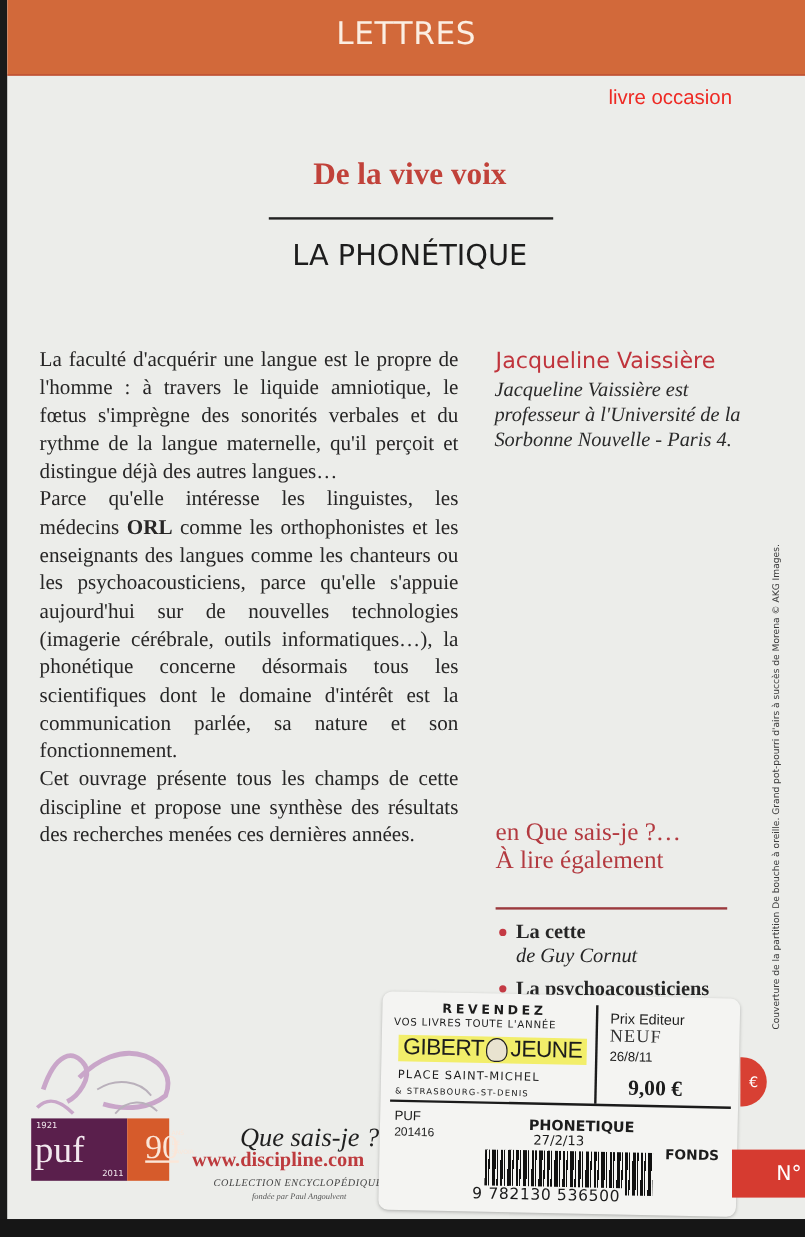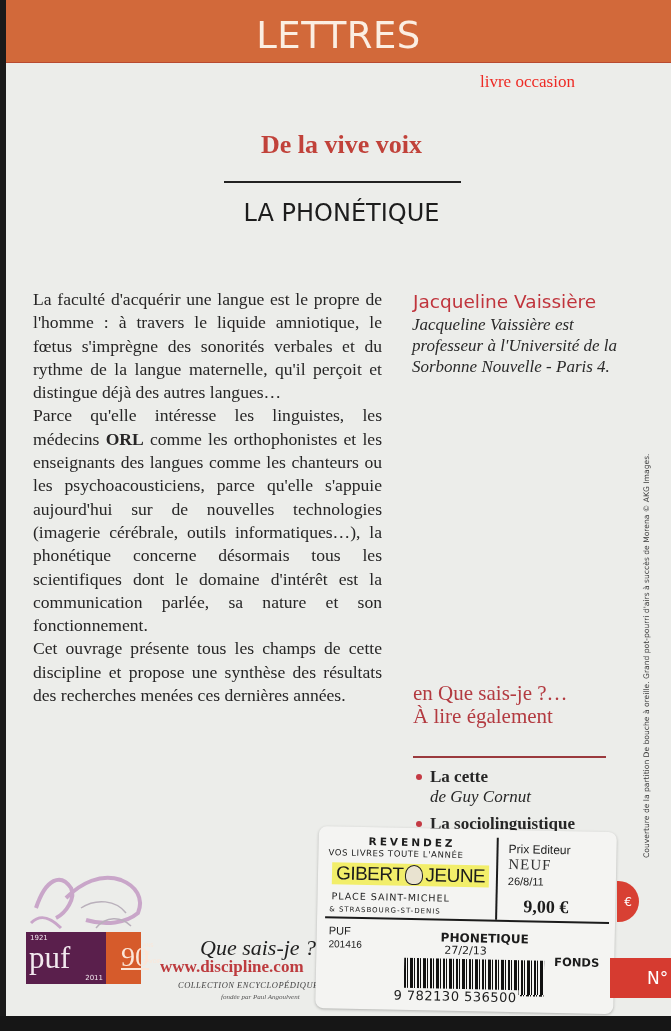--- a/index.html
+++ b/index.html
@@ -1,20 +1,20 @@
 <!DOCTYPE html>
 <html><head>
 <meta charset="utf-8">
 <style>
   html, body { margin:0; padding:0; }
   body { width:671px; height:1031px; position:relative; overflow:hidden; background:#1a1a1a; font-family:"DejaVu Serif", serif; }
   .cover { position:absolute; left:6px; top:0; width:665px; height:1016px; background:#ecedea; overflow:hidden; }
   .top-band { position:absolute; left:0; top:0; width:100%; height:62px; background:#d2693a; border-bottom:1px solid #b84a30; }
-  .band-title { position:absolute; left:0; width:100%; top:14px; text-align:center; color:#fbeee2; font-family:"DejaVu Sans", sans-serif; font-size:37px; letter-spacing:0.5px; }
-  .stamp { position:absolute; left:474px; top:72px; color:#ee2a24; font-family:Liberation Serif, serif; font-size:17px; }
+  .band-title { position:absolute; left:0; width:100%; top:14px; text-align:center; color:#fbeee2; font-family:"DejaVu Sans", sans-serif; font-size:26px; letter-spacing:0.5px; }
+  .stamp { position:absolute; left:501px; top:72px; color:#ee2a24; font-family:Liberation Sans, sans-serif; font-size:17px; }
   .subtitle { position:absolute; left:0; width:671px; top:130px; text-align:center; color:#c1423a; font-family:"Liberation Serif", serif; font-size:26px; font-weight:bold; }
   .title-rule { position:absolute; left:218px; top:181px; width:237px; height:2px; background:#222; }
   .title { position:absolute; left:0; width:671px; top:199px; text-align:center; color:#1d1d1d; font-family:"DejaVu Sans", sans-serif; font-size:24px; }
   .blurb { position:absolute; left:27px; top:288px; width:349px; color:#272626; font-family:"Liberation Serif", serif; font-size:17.6px; line-height:23.3px; text-align:justify; }
   .blurb p { margin:0; }
   .sc { font-variant:small-caps;font-weight:bold; }
   .author-name { position:absolute; left:407px; top:291px; color:#c0343c; font-family:"DejaVu Sans", sans-serif; font-size:18.5px; }
   .author-bio { position:absolute; left:406px; top:314px; width:230px; color:#2a2a2a; font-family:"Liberation Serif", serif; font-style:italic; font-size:17px; line-height:21px; }
   .also-title { position:absolute; left:407px; top:682px; color:#b33a40; font-family:"Liberation Serif", serif; font-size:21px; line-height:23px; }
   .also-rule { position:absolute; left:407px; top:756px; width:193px; height:2px; background:#9b3a3e; }
@@ -29,21 +29,21 @@
   .puf-left { width:80px; background:#5a1f4c; position:relative; color:#f2e8ee; }
   .puf-right { flex:1; background:#d65b2b; position:relative; color:#fbe6d8; }
   .puf-1921 { position:absolute; left:4px; top:2px; font-family:"DejaVu Sans", sans-serif; font-size:7px; }
   .puf-word { position:absolute; left:3px; top:8px; font-family:"Liberation Serif", serif; font-size:31px; }
   .puf-2011 { position:absolute; right:3px; bottom:2px; font-family:"DejaVu Sans", sans-serif; font-size:7px; }
   .puf-90 { position:absolute; left:15px; top:0; font-family:"Liberation Serif", serif; font-size:28px; line-height:50px;text-decoration:underline; }
   .puf-ans { position:absolute; left:37px; top:9px; font-family:"DejaVu Sans", sans-serif; font-size:5px; line-height:8px; width:18px; }
   .qsj { position:absolute; left:194px; top:935px; font-family:"Liberation Serif", serif; font-style:italic; font-size:22px; color:#1f1f1f; }
   .qsj-url { position:absolute; left:154px; top:957px; font-family:"Liberation Serif", serif; font-weight:bold; font-size:17px; color:#bd3b3e; white-space:nowrap; }
   .qsj-coll { position:absolute; left:172px; top:980px; font-family:"Liberation Serif", serif; font-style:italic; font-size:8.5px; color:#444; letter-spacing:0.5px; }
-  .qsj-founded { position:absolute; left:215px; top:993px; font-family:"Liberation Serif", serif; font-style:italic; font-size:7px; color:#555; }
+  .qsj-founded { position:absolute; left:204px; top:993px; font-family:"Liberation Serif", serif; font-style:italic; font-size:7px; color:#555; }
   .sticker { position:absolute; left:313px; top:826px; width:298px; height:182px; background:#f4f4f2; border-radius:8px; box-shadow:0 1px 3px rgba(0,0,0,0.25); transform:rotate(1.2deg); transform-origin:0 0; }
   .st-divider-v { position:absolute; left:178px; top:8px; width:2px; height:82px; background:#1b1b1b; }
   .st-divider-h { position:absolute; left:8px; top:90px; width:284px; height:2px; background:#1b1b1b; }
   .st-revendez { position:absolute; left:50px; top:8px; font-family:"DejaVu Sans", sans-serif; font-weight:bold; font-size:10.5px; letter-spacing:3px; color:#1c1c1c; }
   .st-vos { position:absolute; left:10px; top:21px; font-family:"DejaVu Sans", sans-serif; font-size:8.5px; letter-spacing:0.6px; color:#1c1c1c; }
   .st-brand { position:absolute; left:14px; top:36px; height:22px; padding:0 4px; background:#f2ee6a; font-family:"Liberation Sans", sans-serif; font-size:19px; color:#1c1c1c; display:flex; align-items:center; gap:2px; letter-spacing:-0.5px; }
   .st-face { width:18px; height:20px; border-radius:50% 50% 40% 40%; background:#e9e3d0; border:1.5px solid #222; box-sizing:border-box; }
   .st-place { position:absolute; left:14px; top:64px; font-family:"DejaVu Sans", sans-serif; font-size:9.5px; letter-spacing:1px; color:#1c1c1c; }
   .st-strasb { position:absolute; left:12px; top:79px; font-family:"DejaVu Sans", sans-serif; font-size:7px; letter-spacing:1px; color:#1c1c1c; }
   .st-prix { position:absolute; left:190px; top:12px; font-family:"Liberation Sans", sans-serif; font-size:12px; color:#1c1c1c; }
@@ -89,21 +89,21 @@
   </div>
   <div class="also-rule"></div>
   <div class="also-list">
     <div class="also-item">
       <span class="dot"></span>
       <span class="t">La cette</span>
       <span class="a">de Guy Cornut</span>
     </div>
     <div class="also-item">
       <span class="dot"></span>
-      <span class="t">La sociolinguistique</span>
+      <span class="t">La psychoacousticiens</span>
       <span class="a">de Louis-Jean Calvet</span>
     </div>
   </div>
 
   <div class="credit">Couverture de la partition De bouche à oreille. Grand pot-pourri d'airs à succès de Morena © AKG Images.</div>
 
   <svg class="puf-art" viewBox="0 0 130 70">
     <path d="M10 40 C20 10 35 5 45 20 C50 30 40 45 30 50 M40 30 C55 15 75 5 95 12 C110 18 118 30 112 45 C100 55 80 58 60 52" fill="none" stroke="#c9a6c9" stroke-width="4"></path>
     <path d="M55 40 C70 30 90 32 100 45 M70 60 C80 48 95 48 105 58" fill="none" stroke="#b9b0bb" stroke-width="1.5"></path>
     <path d="M5 55 C15 45 25 50 35 60" fill="none" stroke="#c9a6c9" stroke-width="3"></path>

